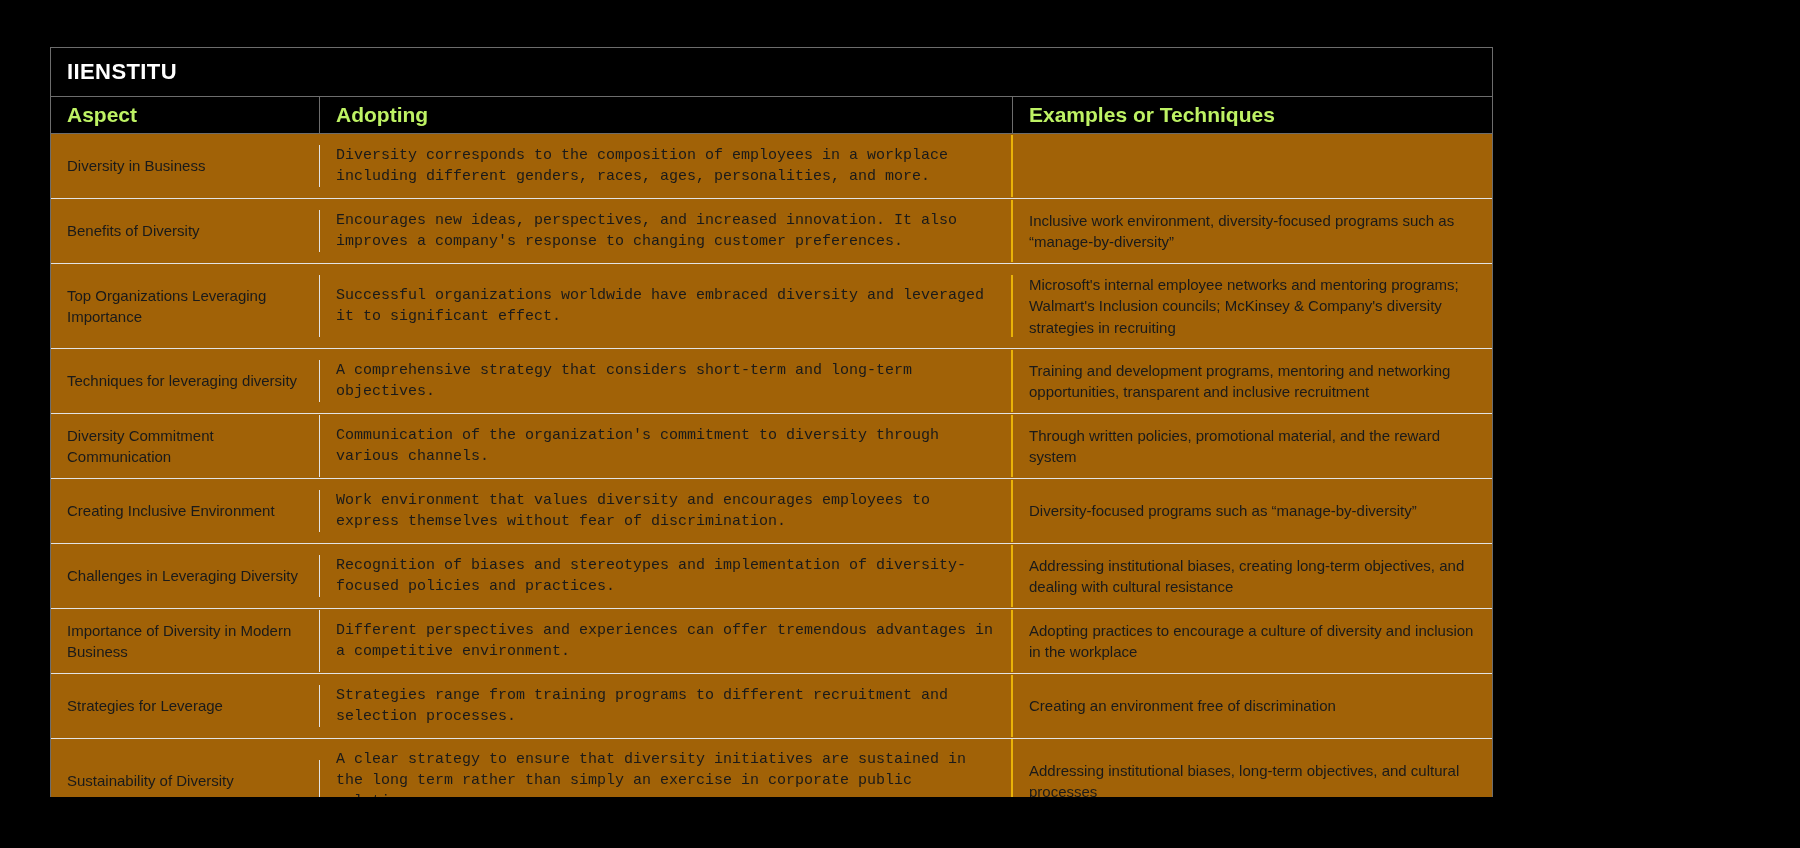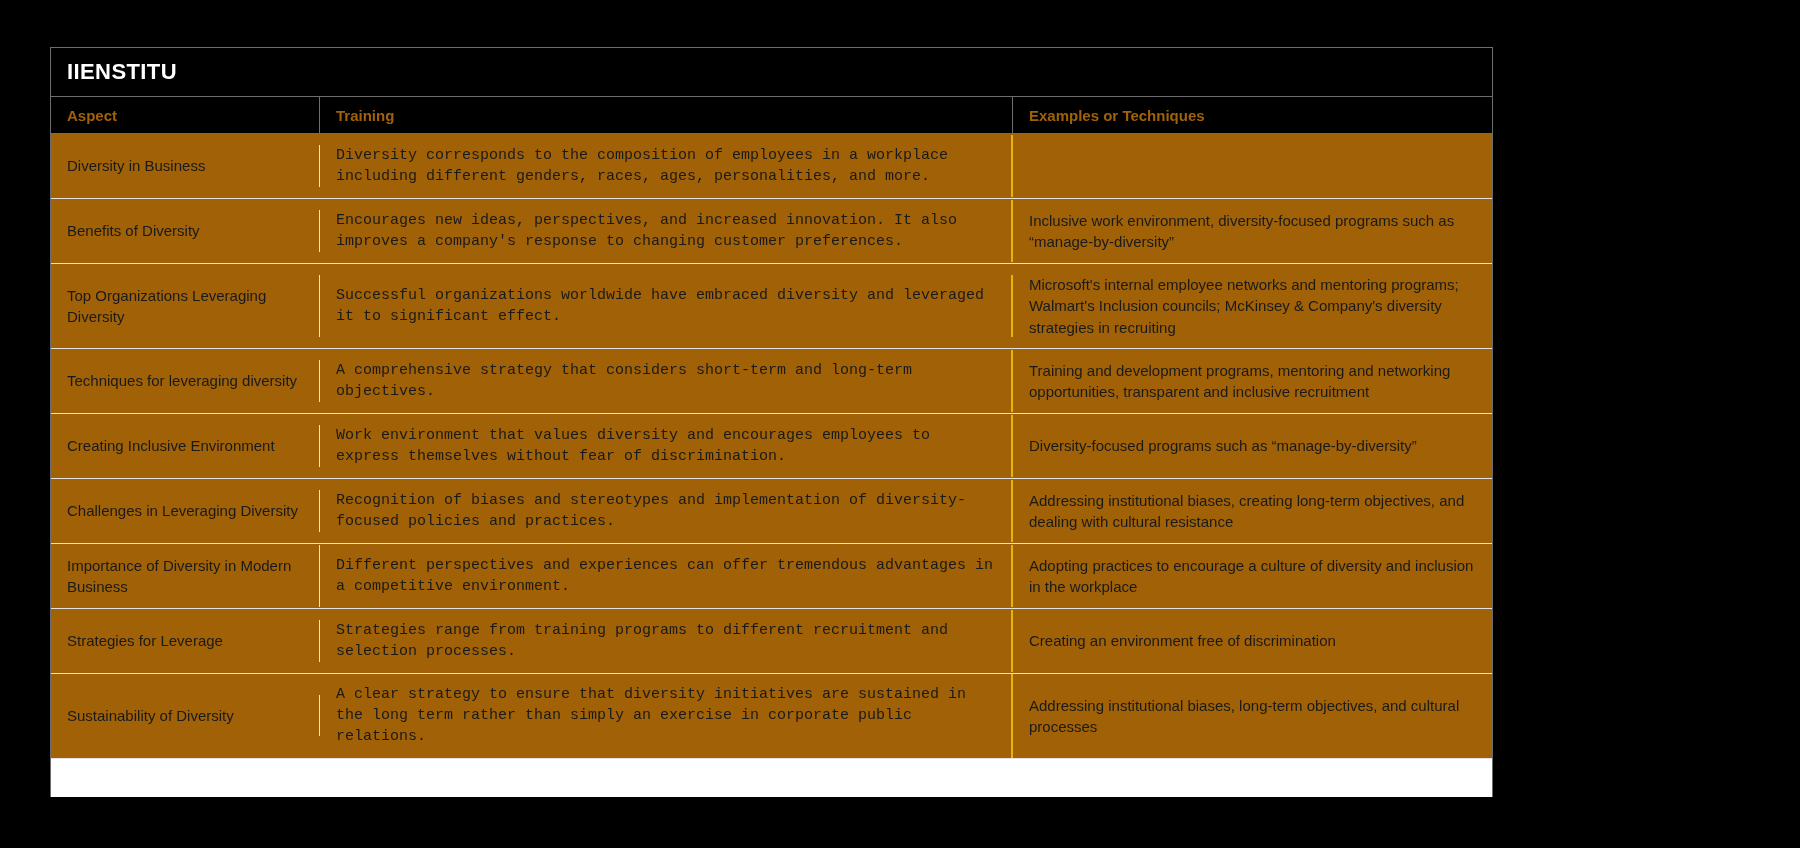--- a/index.html
+++ b/index.html
@@ -44,22 +44,22 @@
     font-weight: bold;
     letter-spacing: 0.4px;
   }
   .head-row {
     flex: 0 0 37px;
     display: flex;
     background: #000000;
     border-bottom: 1px solid #6d6d6d;
   }
   .head-cell {
-    color: #a16207;
-    font-size: 15px;
+    color: #bef264;
+    font-size: 21px;
     font-weight: bold;
     display: flex;
     align-items: center;
     padding: 0 16px;
   }
   .head-cell.c1 { flex: 0 0 269px; border-right: 1px solid #6d6d6d; }
   .head-cell.c2 { flex: 0 0 693px; border-right: 1px solid #6d6d6d; }
   .head-cell.c3 { flex: 1 1 auto; }
 
   .body-wrap {
@@ -91,49 +91,54 @@
 
 <div id="app">
   <div class="table-card">
 
     <div class="brand-bar">
       <span class="brand-title">IIENSTITU</span>
     </div>
 
     <div class="head-row">
       <div class="head-cell c1">Aspect</div>
-      <div class="head-cell c2">Training</div>
+      <div class="head-cell c2">Adopting</div>
       <div class="head-cell c3">Examples or Techniques</div>
     </div>
 
     <div class="body-wrap">
 
       <div class="data-row">
         <div class="data-cell c1">Diversity in Business</div>
         <div class="data-cell c2">Diversity corresponds to the composition of employees in a workplace including different genders, races, ages, personalities, and more.</div>
       </div>
 
       <div class="data-row">
         <div class="data-cell c1">Benefits of Diversity</div>
         <div class="data-cell c2">Encourages new ideas, perspectives, and increased innovation. It also improves a company's response to changing customer preferences.</div>
         <div class="data-cell c3">Inclusive work environment, diversity-focused programs such as “manage-by-diversity”</div>
       </div>
 
       <div class="data-row">
-        <div class="data-cell c1">Top Organizations Leveraging Diversity</div>
+        <div class="data-cell c1">Top Organizations Leveraging Importance</div>
         <div class="data-cell c2">Successful organizations worldwide have embraced diversity and leveraged it to significant effect.</div>
         <div class="data-cell c3">Microsoft's internal employee networks and mentoring programs; Walmart's Inclusion councils; McKinsey &amp; Company's diversity strategies in recruiting</div>
       </div>
 
       <div class="data-row">
         <div class="data-cell c1">Techniques for leveraging diversity</div>
         <div class="data-cell c2">A comprehensive strategy that considers short-term and long-term objectives.</div>
         <div class="data-cell c3">Training and development programs, mentoring and networking opportunities, transparent and inclusive recruitment</div>
       </div>
 
+      <div class="data-row">
+        <div class="data-cell c1">Diversity Commitment Communication</div>
+        <div class="data-cell c2">Communication of the organization's commitment to diversity through various channels.</div>
+        <div class="data-cell c3">Through written policies, promotional material, and the reward system</div>
+      </div>
 
       <div class="data-row">
         <div class="data-cell c1">Creating Inclusive Environment</div>
         <div class="data-cell c2">Work environment that values diversity and encourages employees to express themselves without fear of discrimination.</div>
         <div class="data-cell c3">Diversity-focused programs such as “manage-by-diversity”</div>
       </div>
 
       <div class="data-row">
         <div class="data-cell c1">Challenges in Leveraging Diversity</div>
         <div class="data-cell c2">Recognition of biases and stereotypes and implementation of diversity-focused policies and practices.</div>

